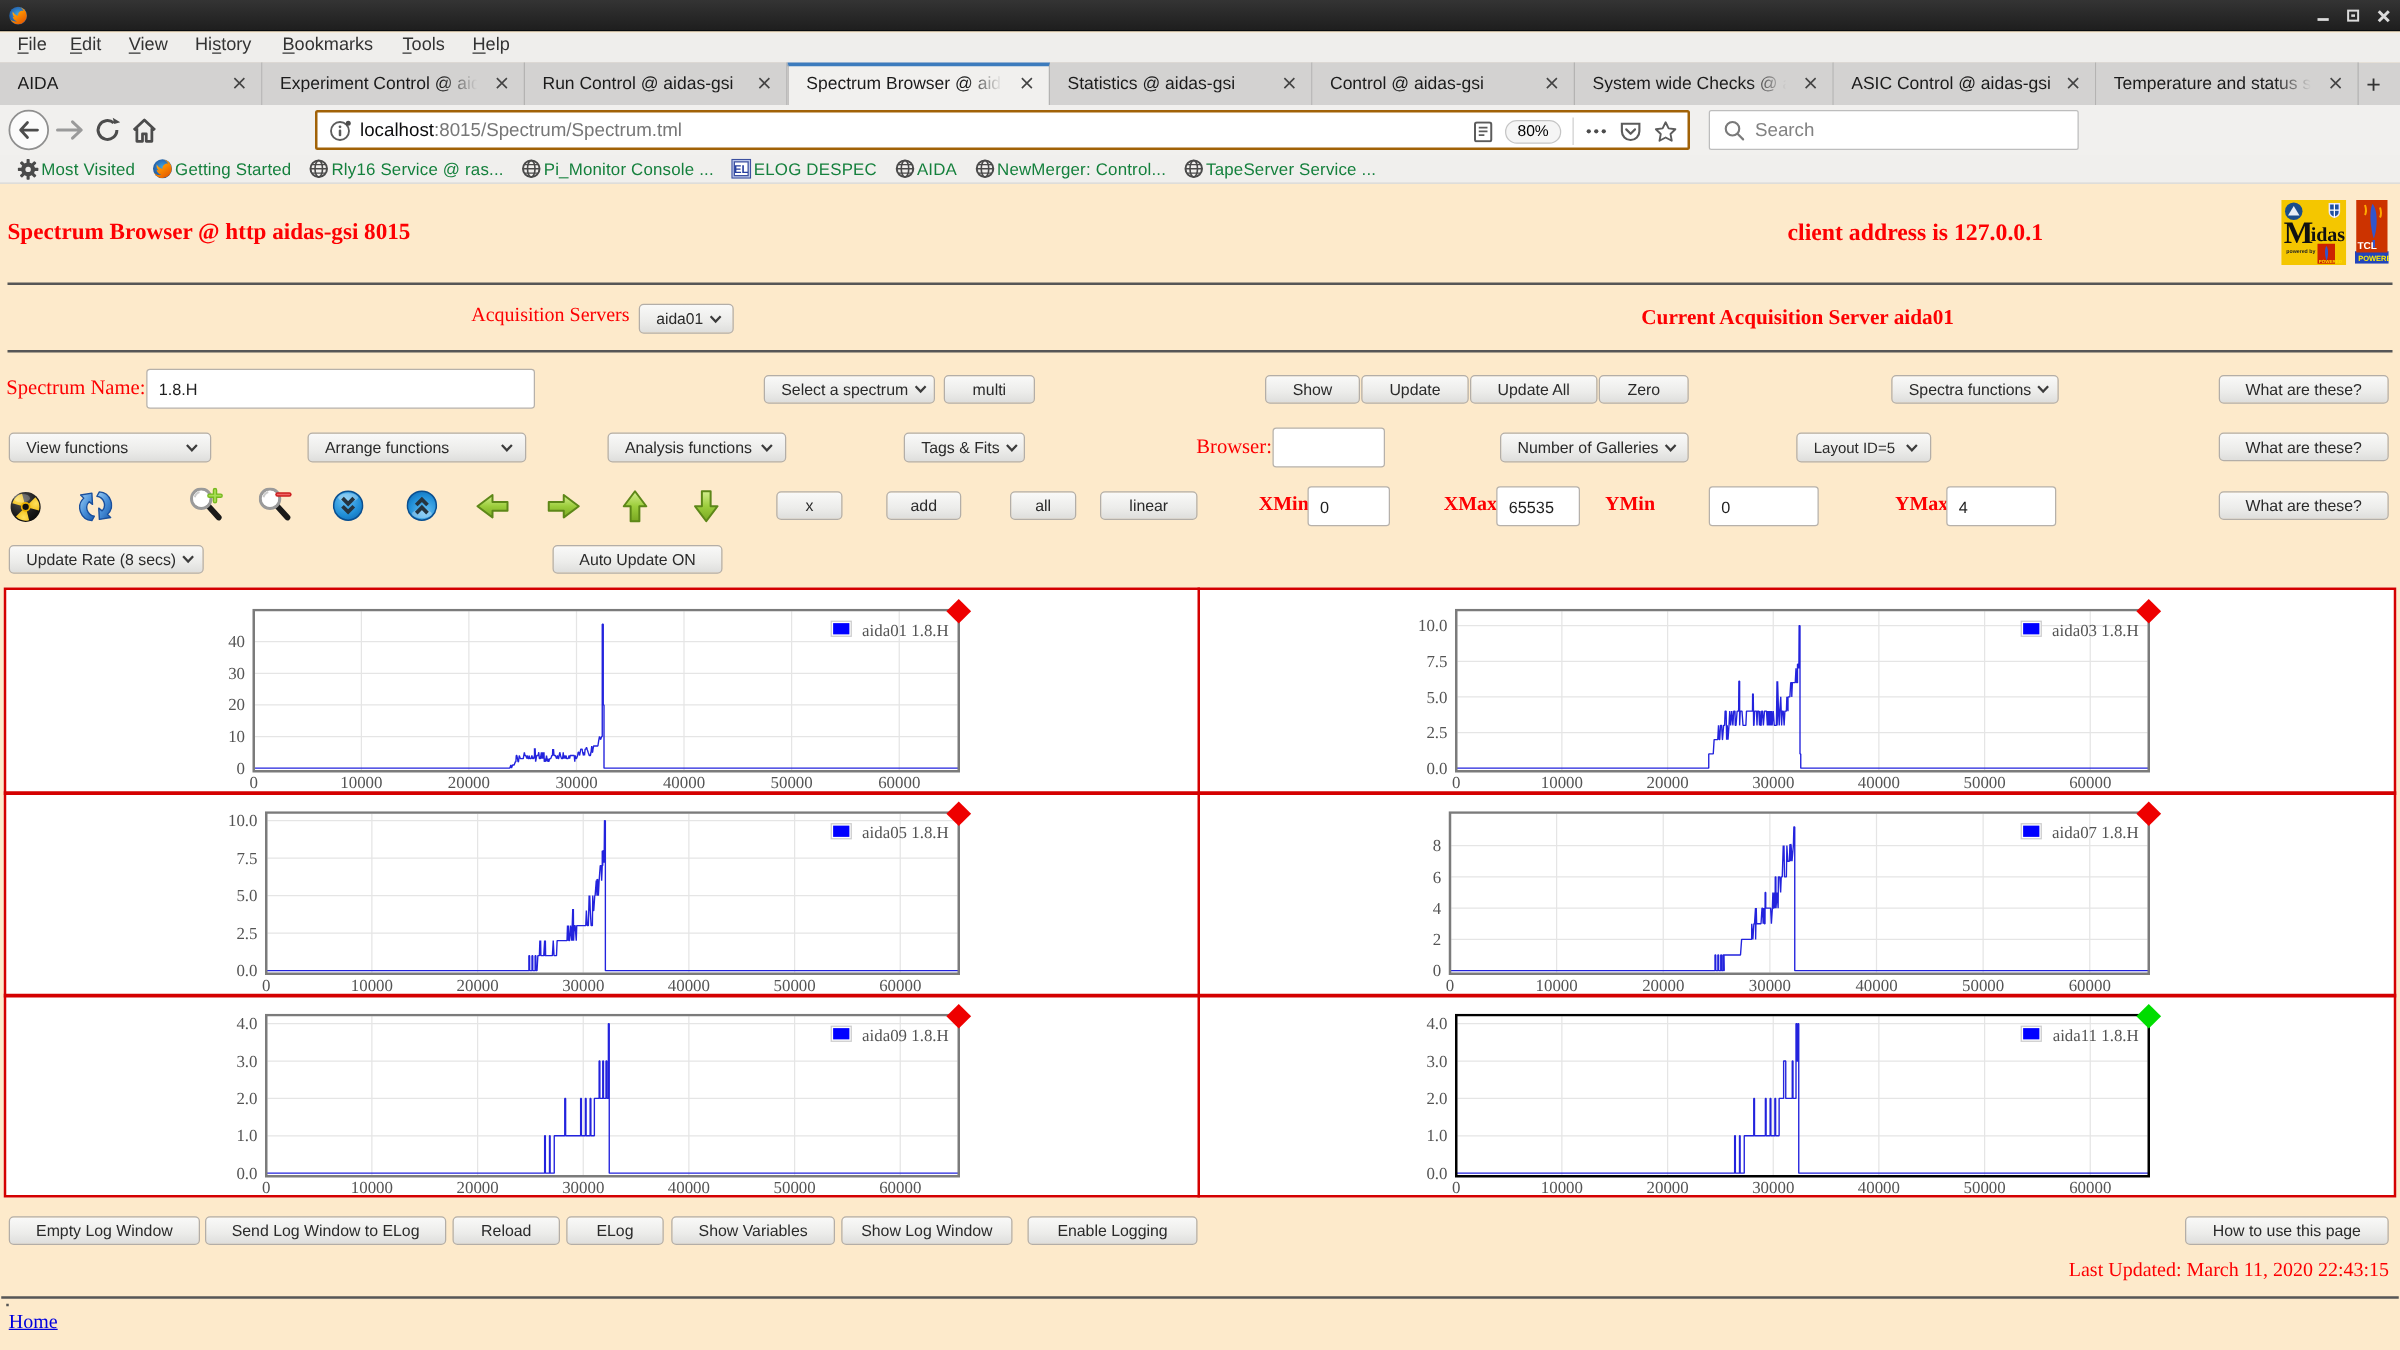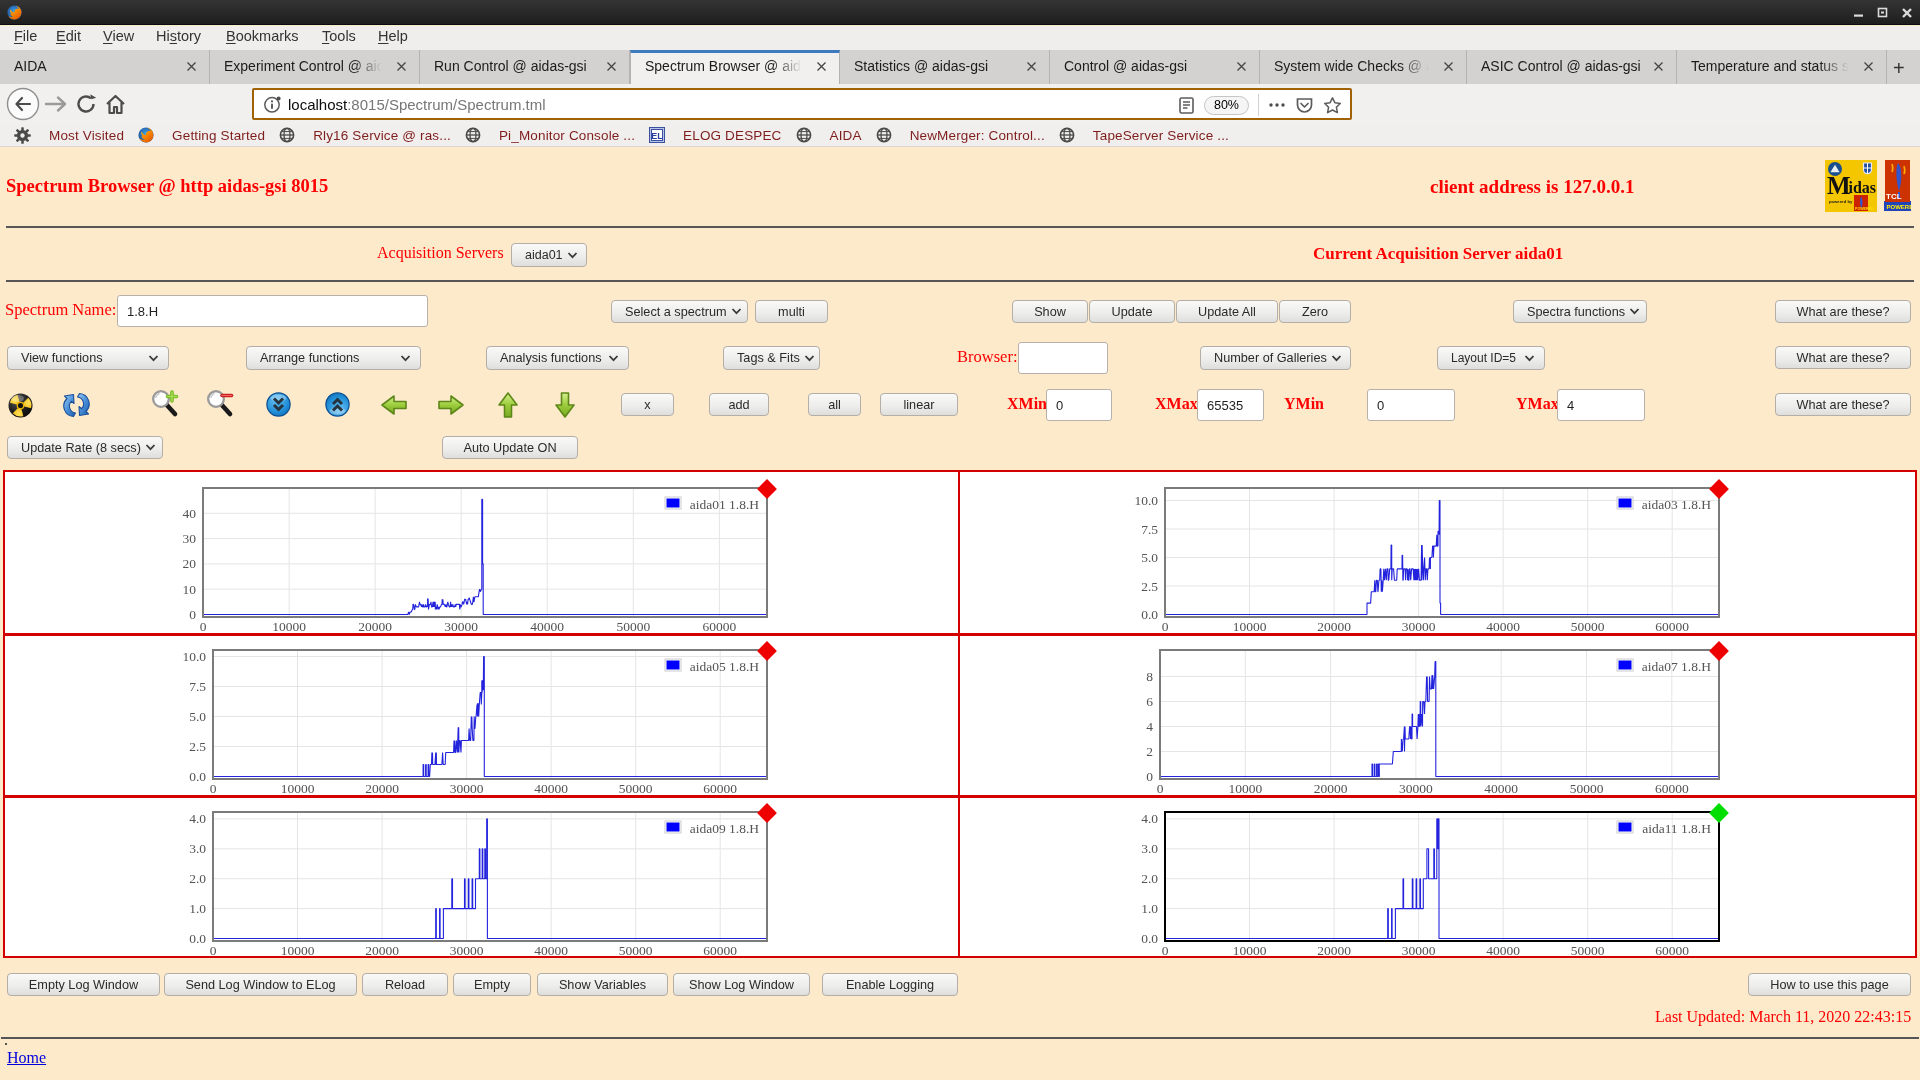--- a/index.html
+++ b/index.html
@@ -19,21 +19,21 @@
 .urlbar{position:absolute;left:252px;top:4px;width:1100px;height:32px;background:#fff;border:2px solid #a16207;border-radius:2px;display:flex;align-items:center}
 .urltext{font-size:15px;color:#0c0c0d;white-space:nowrap}
 .urltext span{color:#777}
 .uright{position:absolute;right:8px;top:0;height:30px;display:flex;align-items:center;gap:9px}
 .zoompill{border:1px solid #c5c5c5;background:#f5f5f5;border-radius:10px;font-size:12.5px;color:#000000;padding:1px 9px 2px}
 .usep{width:1px;height:22px;background:#d0d0d0}
 .searchbar{position:absolute;left:1367px;top:4px;width:296px;height:32px;background:#fff;border:1px solid #bdbdbd;border-radius:2px;display:flex;align-items:center}
 .stext{font-size:15px;color:#828282}
 .bookbar{position:absolute;left:0;top:124px;width:1920px;height:23px;background:#f0efed;border-bottom:1px solid #d8d7d5;display:flex;align-items:center;padding-left:14px}
 .bmk{display:flex;align-items:center;margin-right:14px}
-.bmk span{font-size:13.5px;letter-spacing:0.15px;color:#7f1d1d;margin-left:18px;white-space:nowrap}
+.bmk span{font-size:13.5px;letter-spacing:0.15px;color:#15803d;margin-left:2px;white-space:nowrap}
 .page{position:absolute;left:0;top:148px;width:1920px;height:932px;background:#fdeacb;font-family:"Liberation Serif",serif}
 .rl{position:absolute;color:#fd0002;font-family:"Liberation Serif",serif;white-space:nowrap}
 .hr{position:absolute;height:2px;background:#565656;width:1908px;left:6px}
 .gbtn{position:absolute;background:linear-gradient(#f9f9f8,#ececea 60%,#dededc);border:1px solid #b3aea8;border-radius:4px;color:#2a2a2a;text-align:center;font-family:"Liberation Sans",sans-serif;white-space:nowrap}
 .drop{display:flex;align-items:center;justify-content:space-between;padding:0 9px 0 13px;text-align:left;overflow:hidden}
 .entry{position:absolute;background:#fff;border:1px solid #b6b1ab;border-radius:3px;font-family:"Liberation Sans",sans-serif;font-size:13px;color:#1f1f1f;padding-left:9px}
 .grid{position:absolute;left:3px;top:470px;width:1914px;height:488px;background:#fff;border:2.5px solid #d40000}
 .gv{position:absolute;left:957.5px;top:470px;width:2.5px;height:488px;background:#d40000}
 .gh{position:absolute;left:3px;width:1914px;height:2.5px;background:#d40000}
 a.home{position:absolute;left:7px;top:1049px;font-size:16px;color:#0000dd;font-family:"Liberation Serif",serif}
@@ -164,20 +164,27 @@
           <circle cx="15" cy="9" r="1.7" fill="#4c4c4c"></circle>
         </svg>
         <svg width="19" height="19" viewBox="0 0 19 19" style="flex:none">
           <path d="M2.5 3 h14 v6 a7 7 0 0 1 -14 0 Z" fill="none" stroke="#5c5c5c" stroke-width="1.7"></path>
           <path d="M6 7.5 L9.5 11 L13 7.5" fill="none" stroke="#5c5c5c" stroke-width="1.7" stroke-linecap="round" stroke-linejoin="round"></path>
         </svg>
         <svg width="19" height="19" viewBox="0 0 19 19" style="flex:none">
           <path d="M9.5 1.8 L11.9 6.7 L17.3 7.4 L13.4 11.2 L14.4 16.6 L9.5 14 L4.6 16.6 L5.6 11.2 L1.7 7.4 L7.1 6.7 Z" fill="none" stroke="#5c5c5c" stroke-width="1.5" stroke-linejoin="round"></path>
         </svg>
       </div>
+    </div>
+    <div class="searchbar">
+      <svg width="17" height="17" viewBox="0 0 17 17" style="flex:none;margin:0 8px 0 11px">
+        <circle cx="7" cy="7" r="5.4" fill="none" stroke="#7a7a7a" stroke-width="1.7"></circle>
+        <line x1="11" y1="11" x2="15.5" y2="15.5" stroke="#7a7a7a" stroke-width="1.7" stroke-linecap="round"></line>
+      </svg>
+      <span class="stext">Search</span>
     </div>
     <svg width="19" height="18" viewBox="0 0 19 18" style="position:absolute;left:1789px;top:97px">
       <path d="M2 1 V17 M7 1 V17 M12 1 V17 M14.5 2 L18 17" stroke="#40454a" stroke-width="2.1"></path>
     </svg>
     <svg width="18" height="16" viewBox="0 0 18 16" style="position:absolute;left:1822px;top:98px">
       <rect x="1" y="1" width="16" height="14" rx="1.5" fill="none" stroke="#40454a" stroke-width="1.7"></rect>
       <line x1="7.5" y1="1" x2="7.5" y2="15" stroke="#40454a" stroke-width="1.7"></line>
       <path d="M3 4.5 h2.5 M3 7.5 h2.5" stroke="#40454a" stroke-width="1.3"></path>
     </svg>
     <svg width="18" height="18" viewBox="0 0 18 18" style="position:absolute;left:1855px;top:97px">
@@ -669,20 +676,20 @@
   </svg>
 <div style="position:absolute;left:760px;top:482px;width:14px;height:14px;background:#ee0000;transform:rotate(45deg)"></div>
 <div style="position:absolute;left:1712px;top:482px;width:14px;height:14px;background:#ee0000;transform:rotate(45deg)"></div>
 <div style="position:absolute;left:760px;top:644px;width:14px;height:14px;background:#ee0000;transform:rotate(45deg)"></div>
 <div style="position:absolute;left:1712px;top:644px;width:14px;height:14px;background:#ee0000;transform:rotate(45deg)"></div>
 <div style="position:absolute;left:760px;top:806px;width:14px;height:14px;background:#ee0000;transform:rotate(45deg)"></div>
 <div style="position:absolute;left:1712px;top:806px;width:14px;height:14px;background:#00dd00;transform:rotate(45deg)"></div>
 <div class="gbtn" style="left:7px;top:973px;width:153px;height:23px;line-height:22px;font-size:12.7px">Empty Log Window</div>
 <div class="gbtn" style="left:164px;top:973px;width:193px;height:23px;line-height:22px;font-size:12.7px">Send Log Window to ELog</div>
 <div class="gbtn" style="left:362px;top:973px;width:86px;height:23px;line-height:22px;font-size:12.7px">Reload</div>
-<div class="gbtn" style="left:453px;top:973px;width:78px;height:23px;line-height:22px;font-size:12.7px">Empty</div>
+<div class="gbtn" style="left:453px;top:973px;width:78px;height:23px;line-height:22px;font-size:12.7px">ELog</div>
 <div class="gbtn" style="left:537px;top:973px;width:131px;height:23px;line-height:22px;font-size:12.7px">Show Variables</div>
 <div class="gbtn" style="left:673px;top:973px;width:137px;height:23px;line-height:22px;font-size:12.7px">Show Log Window</div>
 <div class="gbtn" style="left:822px;top:973px;width:136px;height:23px;line-height:22px;font-size:12.7px">Enable Logging</div>
 <div class="gbtn" style="left:1748px;top:973px;width:163px;height:23px;line-height:22px;font-size:12.7px">How to use this page</div>
 <div class="rl" style="left:1655px;top:1008px;font-size:16px">Last Updated: March 11, 2020 22:43:15</div>
 <div class="hr" style="top:1037px;left:1px;width:1918px"></div>
 <div style="position:absolute;left:5px;top:1043px;width:2px;height:2px;background:#555"></div>
 <a class="home" href="#">Home</a>
 </body></html>

